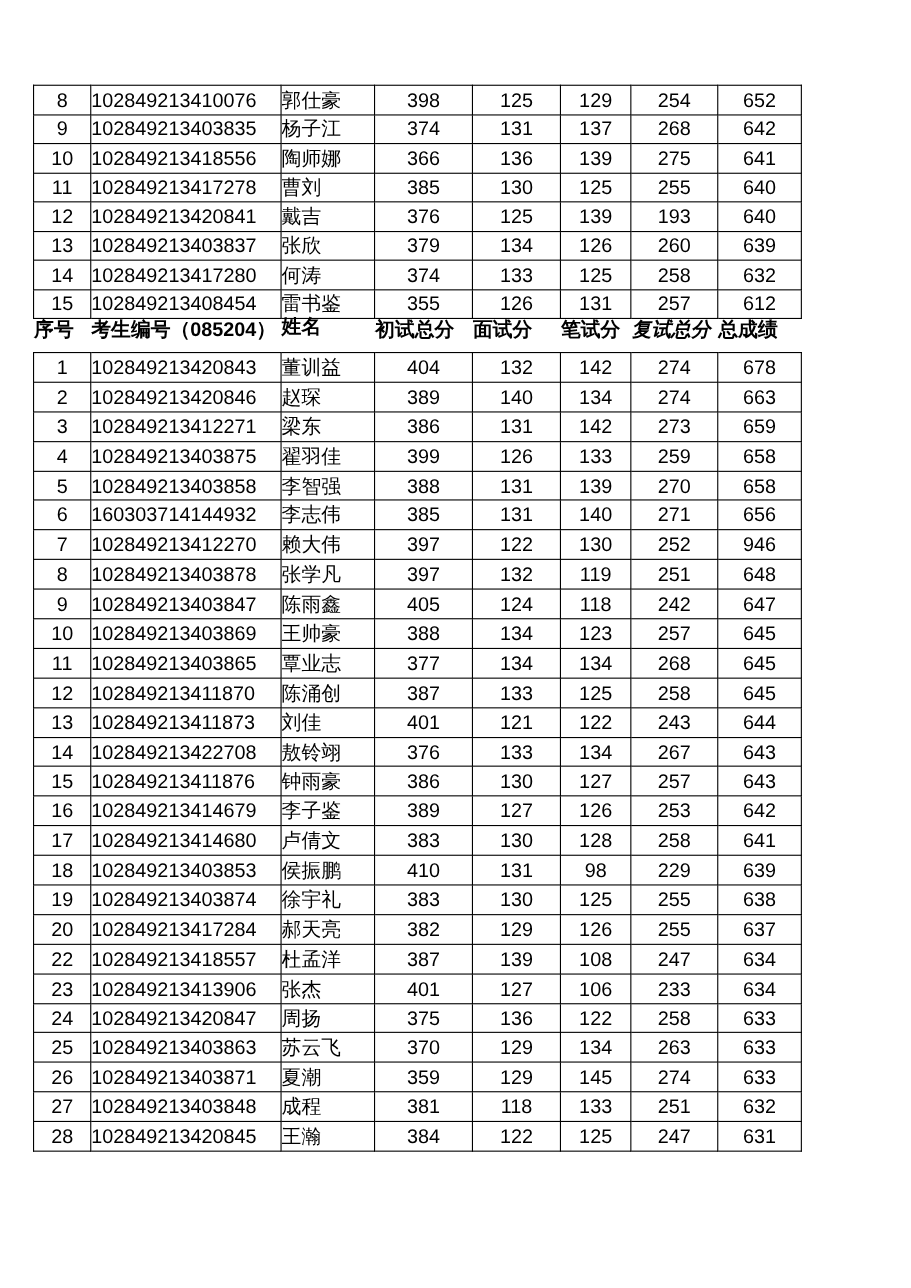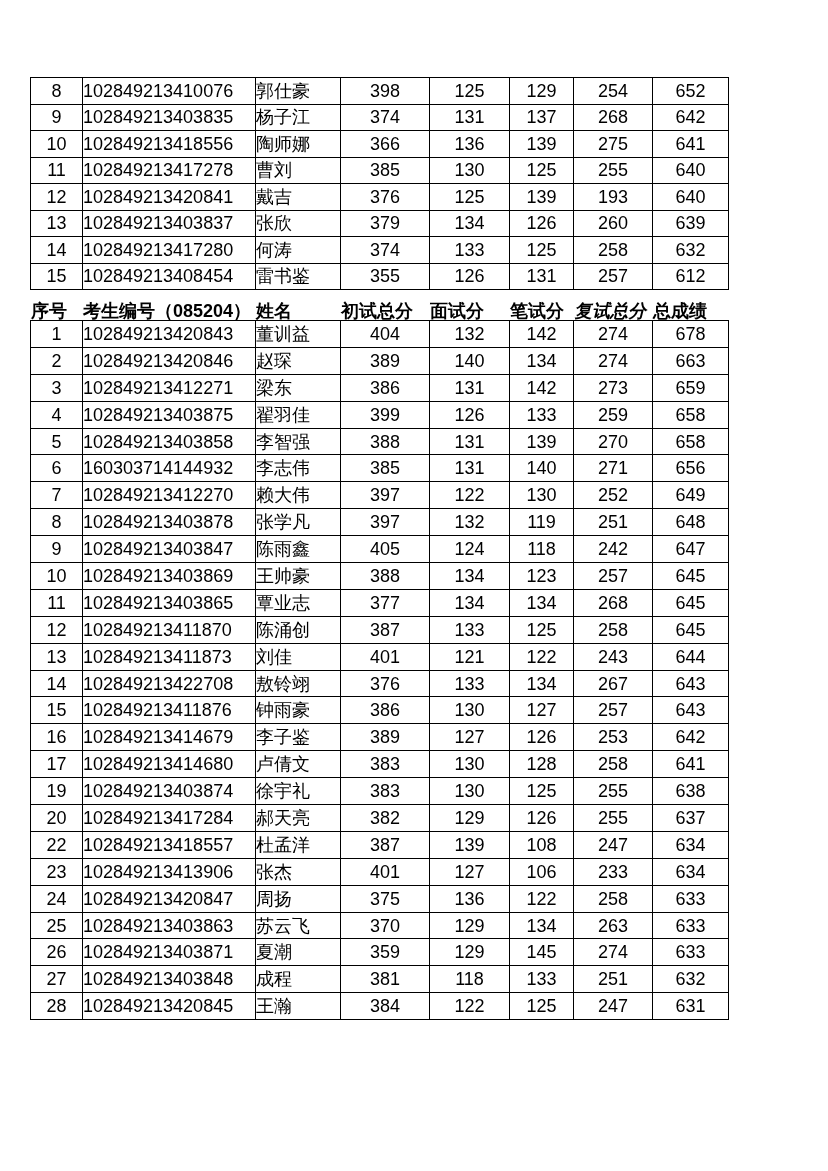--- a/index.html
+++ b/index.html
@@ -33,29 +33,29 @@
     white-space: nowrap;
     vertical-align: middle;
   }
   .grid-top tr  { height: 26.5px; }
   .grid-main tr { height: 26.9px; }
   td.ac { text-align: center; }
   td.al { text-align: left; padding-left: 5px; }
   .header-row {
     display: flex;
     height: 30px;
-    align-items: flex-end;
+    align-items: flex-start;
     font-weight: bold;
     font-size: 18px;
     line-height: 1;
   }
   .hcell { white-space: nowrap; overflow: visible; padding-left: 1px; }
   .w0 { width: 52px; }
   .w1 { width: 173px; }
-  .w2 { width: 85px; }
+  .w2 { width: 85px; font-family: Liberation Mono, monospace; }
   .w3 { width: 89px; }
   .w4 { width: 80px; }
   .w5 { width: 64px; }
   .w6 { width: 79px; font-style: italic; }
   .w7 { width: 76px; }
   col.c0 { width: 52px; }
   col.c1 { width: 173px; }
   col.c2 { width: 85px; }
   col.c3 { width: 89px; }
   col.c4 { width: 80px; }
@@ -247,21 +247,21 @@
           <td class="ac">656</td>
         </tr>
         <tr>
           <td class="ac">7</td>
           <td class="al">102849213412270</td>
           <td class="al">赖大伟</td>
           <td class="ac">397</td>
           <td class="ac">122</td>
           <td class="ac">130</td>
           <td class="ac">252</td>
-          <td class="ac">649</td>
+          <td class="ac">946</td>
         </tr>
         <tr>
           <td class="ac">8</td>
           <td class="al">102849213403878</td>
           <td class="al">张学凡</td>
           <td class="ac">397</td>
           <td class="ac">132</td>
           <td class="ac">119</td>
           <td class="ac">251</td>
           <td class="ac">648</td>
@@ -350,20 +350,30 @@
           <td class="ac">17</td>
           <td class="al">102849213414680</td>
           <td class="al">卢倩文</td>
           <td class="ac">383</td>
           <td class="ac">130</td>
           <td class="ac">128</td>
           <td class="ac">258</td>
           <td class="ac">641</td>
         </tr>
         <tr>
+          <td class="ac">18</td>
+          <td class="al">102849213403853</td>
+          <td class="al">侯振鹏</td>
+          <td class="ac">410</td>
+          <td class="ac">131</td>
+          <td class="ac">98</td>
+          <td class="ac">229</td>
+          <td class="ac">639</td>
+        </tr>
+        <tr>
           <td class="ac">19</td>
           <td class="al">102849213403874</td>
           <td class="al">徐宇礼</td>
           <td class="ac">383</td>
           <td class="ac">130</td>
           <td class="ac">125</td>
           <td class="ac">255</td>
           <td class="ac">638</td>
         </tr>
         <tr>

